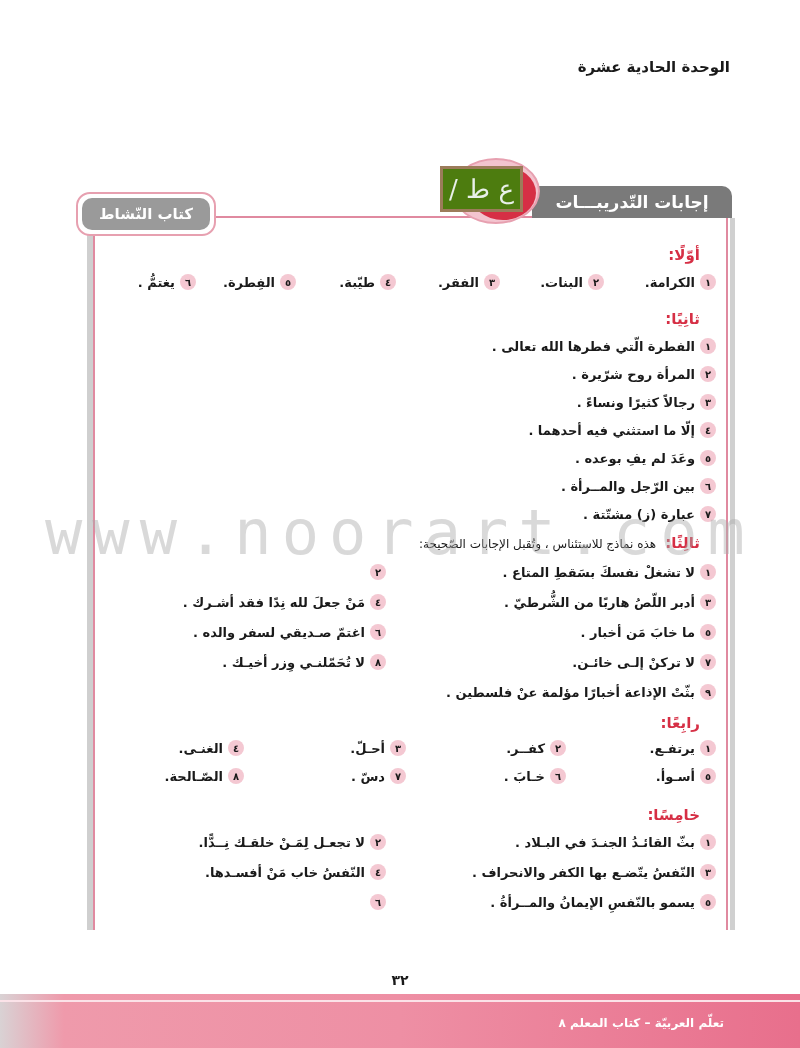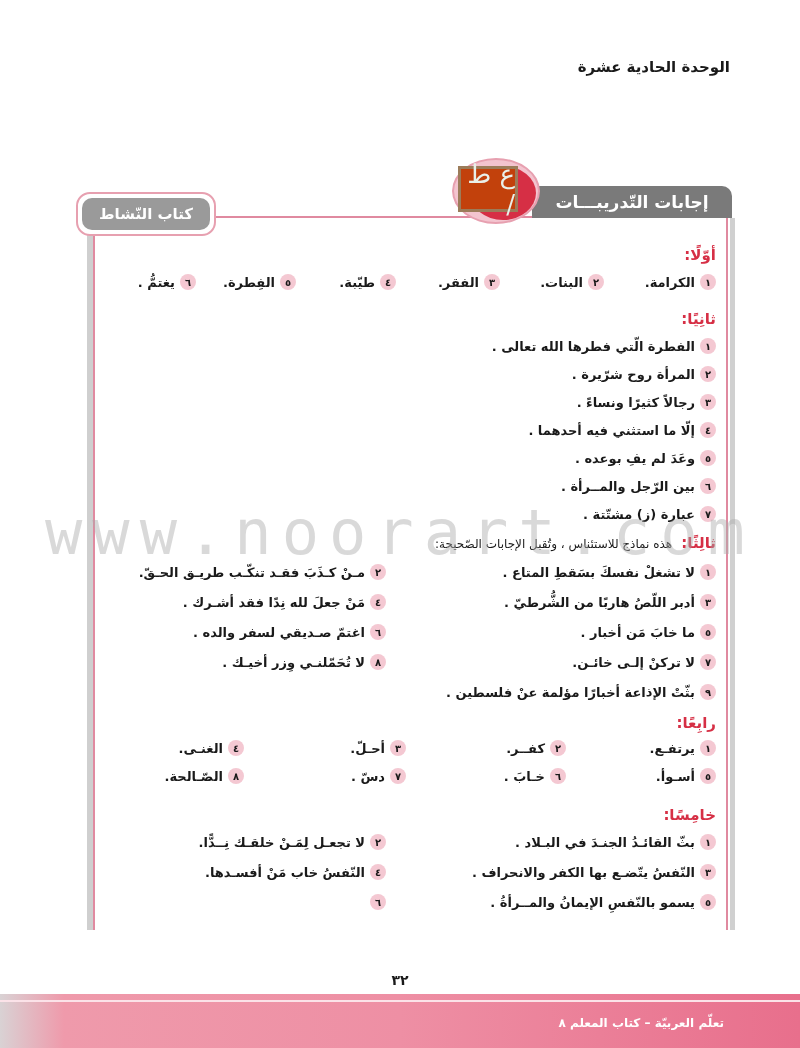--- a/index.html
+++ b/index.html
@@ -15,33 +15,33 @@
     .frame-left-gray { position: absolute; top: 232px; left: 87px; width: 7px; height: 698px; background: #cfcfcf; }
     .frame-left-pink { position: absolute; top: 232px; left: 93px; width: 2px; height: 698px; background: #e08aa0; }
 
     
     .banner { position: absolute; top: 186px; left: 532px; width: 200px; height: 32px; background: #7a7a7a;
       border-top-right-radius: 10px; display: flex; align-items: center; justify-content: center; }
     .banner span { color: #ffffff; font-size: 17px; font-weight: bold; }
     .board-circle { position: absolute; top: 158px; left: 452px; width: 88px; height: 66px; border-radius: 50%;
       background: #f3c4cf; border: 2px solid #e7a0b0; }
     .board-circle-inner { position: absolute; top: 166px; left: 470px; width: 66px; height: 54px; border-radius: 50%; background: #d62f45; }
-    .board { position: absolute; top: 166px; left: 458px; width: 60px; height: 46px; background: #c2410c;
+    .board { position: absolute; top: 166px; left: 440px; width: 83px; height: 46px; background: #4d7c0f;
       border: 3px solid #9c7c5a; display: flex; align-items: center; justify-content: center; }
     .board span { color: #e9f0ea; font-size: 26px; font-family: "DejaVu Serif", serif; }
 
     .activity-tab { position: absolute; top: 192px; left: 76px; width: 140px; height: 44px; border-radius: 14px;
       border: 2px solid #e7a0b0; background: #ffffff; }
     .activity-tab-inner { position: absolute; top: 198px; left: 82px; width: 128px; height: 32px; border-radius: 10px;
       background: #9a9a9a; display: flex; align-items: center; justify-content: center; }
     .activity-tab-inner span { color: #ffffff; font-size: 15px; font-weight: bold; }
 
     
     .content { position: absolute; top: 244px; right: 84px; width: 620px; }
-    .section-title { color: #d62f45; font-weight: bold; font-size: 15px; position: absolute; right: 0; text-align: center; }
+    .section-title { color: #d62f45; font-weight: bold; font-size: 15px; position: absolute; right: 16px; text-align: center; }
     .section-note { color: #1a1a1a; font-weight: normal; font-size: 12px; margin-right: 4px; }
     .row { position: absolute; right: 0; width: 620px; height: 22px; }
     .item { position: absolute; display: flex; align-items: center; gap: 5px; font-size: 13px; font-weight: bold; white-space: nowrap; }
     .num { display: inline-flex; align-items: center; justify-content: center; width: 16px; height: 16px; border-radius: 50%;
       background: #f4c8d2; color: #1a1a1a; font-size: 10px; font-weight: bold; flex-shrink: 0; }
     .item-text { color: #1a1a1a; }
 
     .watermark { position: absolute; top: 496px; left: 0; width: 800px; text-align: center; font-size: 62px;
       font-family: "DejaVu Sans Mono", monospace; color: rgba(170,170,170,0.45); letter-spacing: 10px; direction: ltr; pointer-events: none; }
 
@@ -154,21 +154,20 @@
     <span>ثالِثًا:</span>
     <span class="section-note">هذه نماذج للاستئناس ، وتُقبل الإجابات الصّحيحة:</span>
   </div>
   <div class="row" style="top:320px;">
     <div class="item" style="right:0;">
         <span class="num">١</span>
         <span class="item-text">لا تشغلْ نفسكَ بسَقطِ المتاع .</span>
       </div>
     <div class="item" style="right:330px;">
         <span class="num">٢</span>
-        <span class="item-text">مـنْ كـذَبَ فقـد تنكّـب طريـق الحـقّ.</span>
       </div>
   </div>
   <div class="row" style="top:350px;">
     <div class="item" style="right:0;">
         <span class="num">٣</span>
         <span class="item-text">أدبر اللّصُ هاربًا من الشُّرطيّ .</span>
       </div>
     <div class="item" style="right:330px;">
         <span class="num">٤</span>
         <span class="item-text">مَنْ جعلَ لله نِدًا فقد أشـرك .</span>

